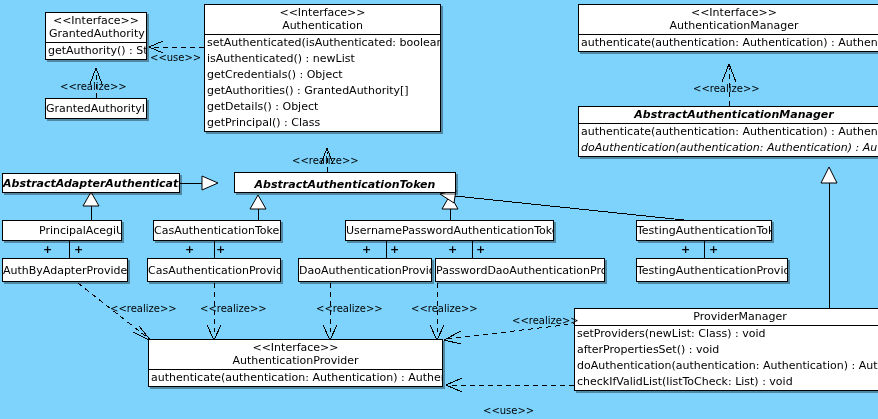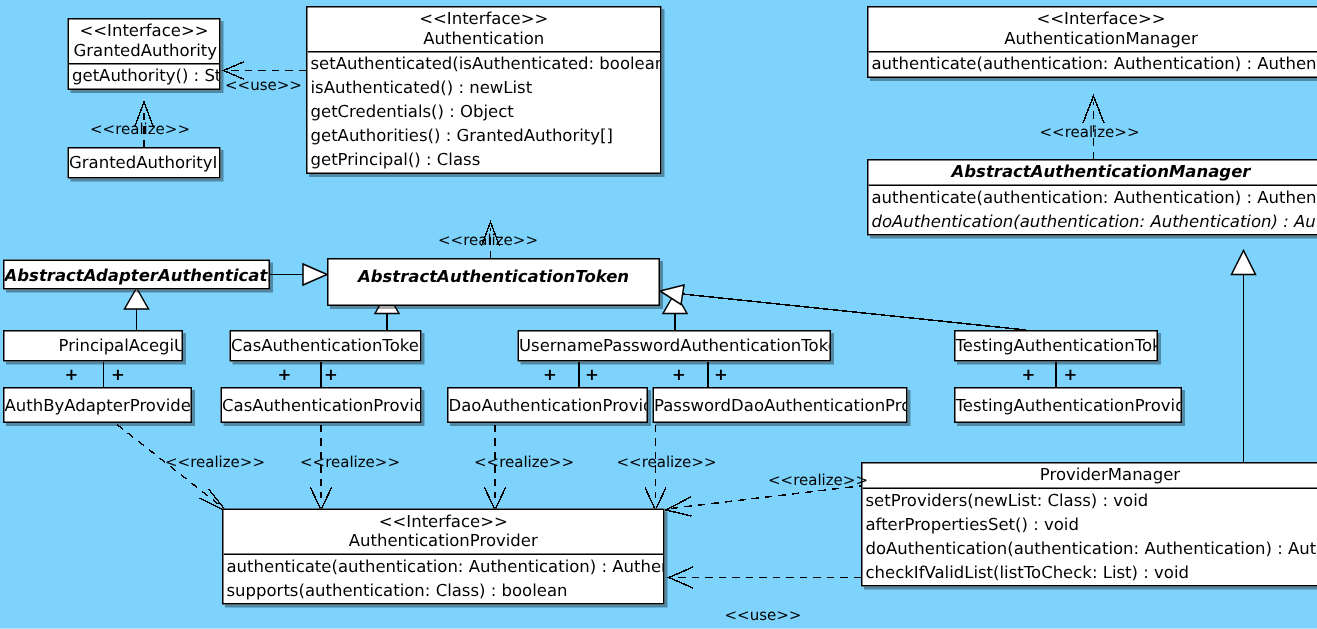--- a/index.html
+++ b/index.html
@@ -203,20 +203,21 @@
   <div class="uml-box" style="left:204px; top:4px; width:237px;">
     <div class="uml-header">
       <span class="stereo">&lt;&lt;Interface&gt;&gt;</span>
       <span class="cname">Authentication</span>
     </div>
     <div class="uml-compart">
       <div class="uml-member">setAuthenticated(isAuthenticated: boolean) : void</div>
       <div class="uml-member">isAuthenticated() : newList</div>
       <div class="uml-member">getCredentials() : Object</div>
       <div class="uml-member">getAuthorities() : GrantedAuthority[]</div>
+      <div class="uml-member">getDetails() : Object</div>
       <div class="uml-member">getPrincipal() : Class</div>
     </div>
   </div>
 
   <div class="uml-box" style="left:578px; top:4px; width:312px;">
     <div class="uml-header">
       <span class="stereo">&lt;&lt;Interface&gt;&gt;</span>
       <span class="cname">AuthenticationManager</span>
     </div>
     <div class="uml-compart">
@@ -231,21 +232,21 @@
     <div class="uml-compart">
       <div class="uml-member">authenticate(authentication: Authentication) : Authentication</div>
       <div class="uml-member it">doAuthentication(authentication: Authentication) : Authentication</div>
     </div>
   </div>
 
   <div class="simple-box italic" style="left:2px; top:173px; width:178px; height:20px;">
     <span>AbstractAdapterAuthenticationToken</span>
   </div>
 
-  <div class="simple-box italic" style="left:218px; top:172px; width:222px; height:32px; line-height:23px;">
+  <div class="simple-box italic" style="left:234px; top:172px; width:222px; height:21px; line-height:23px;">
     <span>AbstractAuthenticationToken</span>
   </div>
 
   <div class="simple-box" style="left:2px; top:220px; width:120px; height:21px;padding-left:36px;">
     <span>PrincipalAcegiUserToken</span>
   </div>
 
   <div class="simple-box" style="left:153px; top:220px; width:128px; height:21px;">
     <span>CasAuthenticationToken</span>
   </div>
@@ -278,21 +279,20 @@
     <span>TestingAuthenticationProvider</span>
   </div>
 
   <div class="uml-box" style="left:148px; top:339px; width:295px;">
     <div class="uml-header">
       <span class="stereo">&lt;&lt;Interface&gt;&gt;</span>
       <span class="cname">AuthenticationProvider</span>
     </div>
     <div class="uml-compart">
       <div class="uml-member">authenticate(authentication: Authentication) : Authentication</div>
-      <div class="uml-member">supports(authentication: Class) : boolean</div>
     </div>
   </div>
 
   <div class="uml-box" style="left:574px; top:308px; width:332px;">
     <div class="uml-header">
       <span class="cname">ProviderManager</span>
     </div>
     <div class="uml-compart">
       <div class="uml-member">setProviders(newList: Class) : void</div>
       <div class="uml-member">afterPropertiesSet() : void</div>

